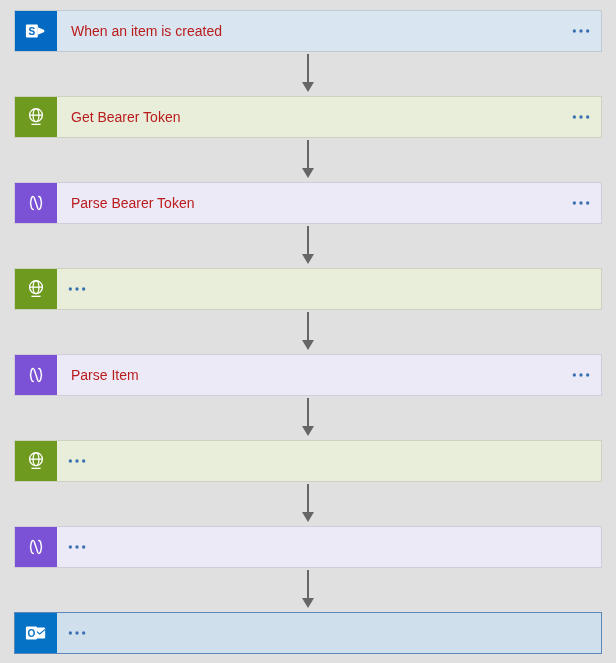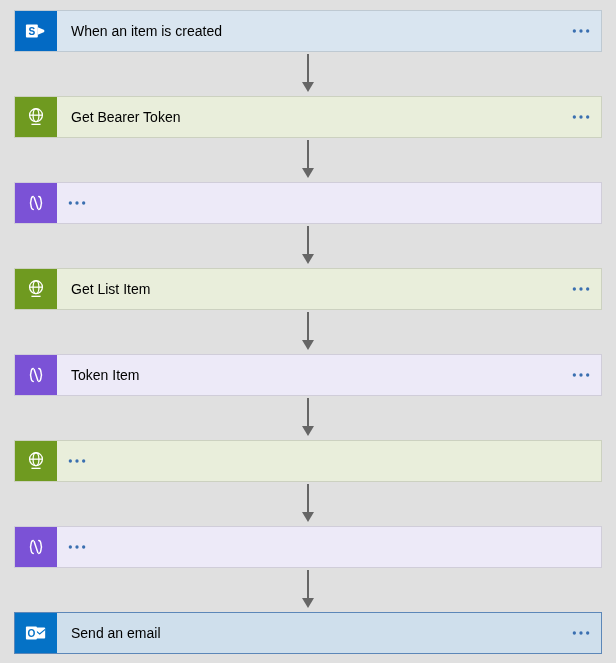--- a/index.html
+++ b/index.html
@@ -25,21 +25,21 @@
     justify-content: center;
     flex-shrink: 0;
   }
   .icon-box svg { width: 22px; height: 22px; }
   .label {
     flex: 1;
     display: flex;
     align-items: center;
     padding-left: 14px;
     font-size: 14px;
-    color: #000000;
+    color: #b91c1c;
     font-weight: 400;
   }
   .menu {
     width: 40px;
     display: flex;
     align-items: center;
     justify-content: center;
     flex-shrink: 0;
   }
   .menu svg circle { fill: #3a6fb0; }
@@ -118,20 +118,21 @@
 </div>
 
 <div class="step bg-json">
   <div class="icon-box ic-json">
     <svg viewBox="0 0 24 24" stroke="#fff" stroke-width="1.6" fill="none" stroke-linecap="round">
       <path d="M9 5 C6 5 7 9 6 12 C7 15 6 19 9 19"></path>
       <path d="M15 5 C18 5 17 9 18 12 C17 15 18 19 15 19"></path>
       <line x1="10" y1="6" x2="14" y2="18"></line>
     </svg>
   </div>
+  <div class="label">Parse Bearer Token</div>
   <div class="menu">
     <svg viewBox="0 0 24 6" width="20" height="6">
         <circle cx="4" cy="3" r="2"></circle>
         <circle cx="12" cy="3" r="2"></circle>
         <circle cx="20" cy="3" r="2"></circle>
       </svg>
   </div>
 </div>
 <div class="arrow-wrap">
   <svg viewBox="0 0 16 40">
@@ -142,21 +143,20 @@
 
 <div class="step bg-http">
   <div class="icon-box ic-http">
     <svg viewBox="0 0 24 24" stroke="#fff" stroke-width="1.4" fill="none">
       <circle cx="12" cy="10" r="7"></circle>
         <ellipse cx="12" cy="10" rx="3.2" ry="7"></ellipse>
         <line x1="5" y1="10" x2="19" y2="10"></line>
       <line x1="7" y1="20" x2="17" y2="20"></line>
     </svg>
   </div>
-  <div class="label">Get List Item</div>
   <div class="menu">
     <svg viewBox="0 0 24 6" width="20" height="6">
         <circle cx="4" cy="3" r="2"></circle>
         <circle cx="12" cy="3" r="2"></circle>
         <circle cx="20" cy="3" r="2"></circle>
       </svg>
   </div>
 </div>
 <div class="arrow-wrap">
   <svg viewBox="0 0 16 40">
@@ -166,21 +166,21 @@
 </div>
 
 <div class="step bg-json">
   <div class="icon-box ic-json">
     <svg viewBox="0 0 24 24" stroke="#fff" stroke-width="1.6" fill="none" stroke-linecap="round">
       <path d="M9 5 C6 5 7 9 6 12 C7 15 6 19 9 19"></path>
       <path d="M15 5 C18 5 17 9 18 12 C17 15 18 19 15 19"></path>
       <line x1="10" y1="6" x2="14" y2="18"></line>
     </svg>
   </div>
-  <div class="label">Token Item</div>
+  <div class="label">Parse Item</div>
   <div class="menu">
     <svg viewBox="0 0 24 6" width="20" height="6">
         <circle cx="4" cy="3" r="2"></circle>
         <circle cx="12" cy="3" r="2"></circle>
         <circle cx="20" cy="3" r="2"></circle>
       </svg>
   </div>
 </div>
 <div class="arrow-wrap">
   <svg viewBox="0 0 16 40">
@@ -238,21 +238,20 @@
 
 <div class="step bg-mail">
   <div class="icon-box ic-mail">
     <svg viewBox="0 0 24 24" fill="none">
       <rect x="10" y="6" width="12" height="12" rx="1" fill="#fff"></rect>
       <polyline points="10,8 16,13 22,8" stroke="#0572c6" stroke-width="1.3" fill="none"></polyline>
       <rect x="1" y="5" width="12" height="14" rx="1" fill="#fff"></rect>
       <text x="7" y="16" font-size="11" font-weight="700" text-anchor="middle" fill="#0572c6" font-family="Segoe UI,Arial">O</text>
     </svg>
   </div>
-  <div class="label">Send an email</div>
   <div class="menu">
     <svg viewBox="0 0 24 6" width="20" height="6">
         <circle cx="4" cy="3" r="2"></circle>
         <circle cx="12" cy="3" r="2"></circle>
         <circle cx="20" cy="3" r="2"></circle>
       </svg>
   </div>
 </div>
 
 </body></html>

